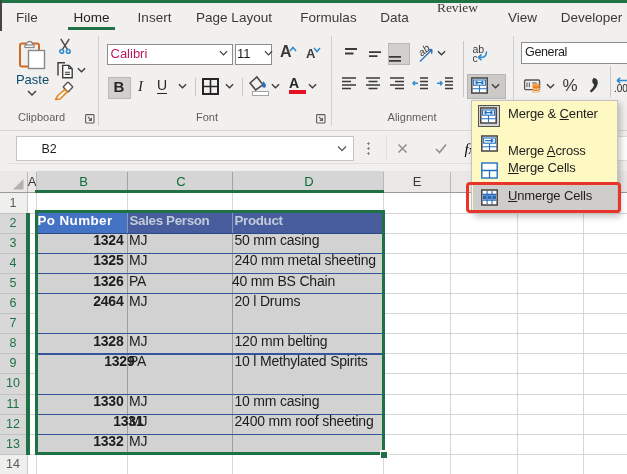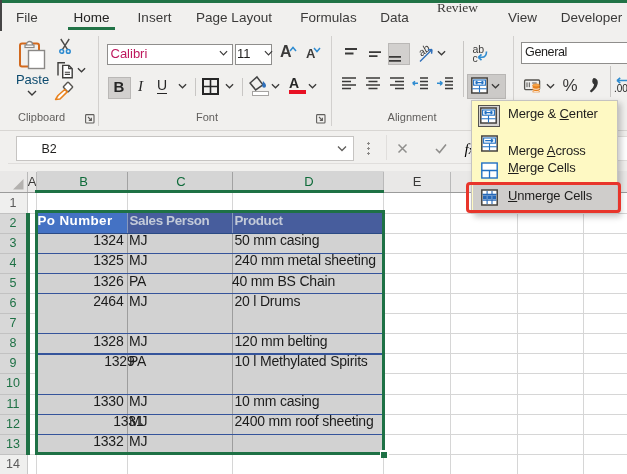--- a/index.html
+++ b/index.html
@@ -10,21 +10,21 @@
   svg{display:block;overflow:visible;}
   .ch{position:absolute;top:3.5px;transform:translateX(-50%);font-size:13px;line-height:15px;}
   .hsep{position:absolute;top:1px;width:1px;height:20px;background:#b9b9b9;}
   .rn{position:absolute;left:0;width:26px;text-align:center;font-size:12.5px;line-height:14px;color:#1e7145;}
   .gsep{position:absolute;left:0;width:26.5px;height:1px;background:#c2c2c2;}
   .glv{position:absolute;top:22px;width:1px;height:281.5px;background:#d6d6d6;}
   .glh{position:absolute;left:27.5px;width:599.5px;height:1px;background:#d6d6d6;}
   .bh{position:absolute;left:36.5px;width:347px;height:1.3px;background:#35549b;}
   .cth{position:absolute;font-size:13.4px;font-weight:bold;letter-spacing:-0.35px;line-height:14px;white-space:nowrap;}
   .ct{position:absolute;font-size:14px;letter-spacing:-0.2px;color:#1c1c1c;line-height:13px;white-space:nowrap;}
-  .ctr{position:absolute;left:36.5px;width:87px;text-align:right;font-size:14px;letter-spacing:-0.2px;color:#1c1c1c;line-height:13px;}
+  .ctr{position:absolute;left:36.5px;width:87px;text-align:right;font-size:14px;letter-spacing:-0.2px;color:#1c1c1c;line-height:13px;font-weight:bold;}
   .mt{position:absolute;left:36.5px;font-size:13px;letter-spacing:-0.15px;color:#1f1e1d;line-height:15px;white-space:nowrap;}
 </style>
 </head>
 <body>
 <div id="app">
 
   <div class="abs" style="left:0;top:0;width:627px;height:2.5px;background:#217346;"></div>
   <div class="abs" style="left:0;top:0;width:1.5px;height:31px;background:#454545;"></div>
 
   <div id="tabs" style="position:absolute;left:0;top:0;width:627px;height:31px;font-size:13.5px;color:#3b3a39;">

